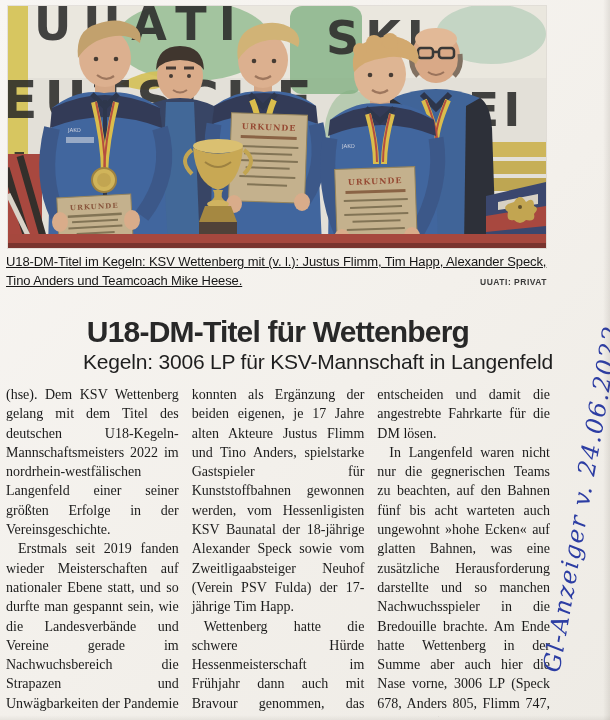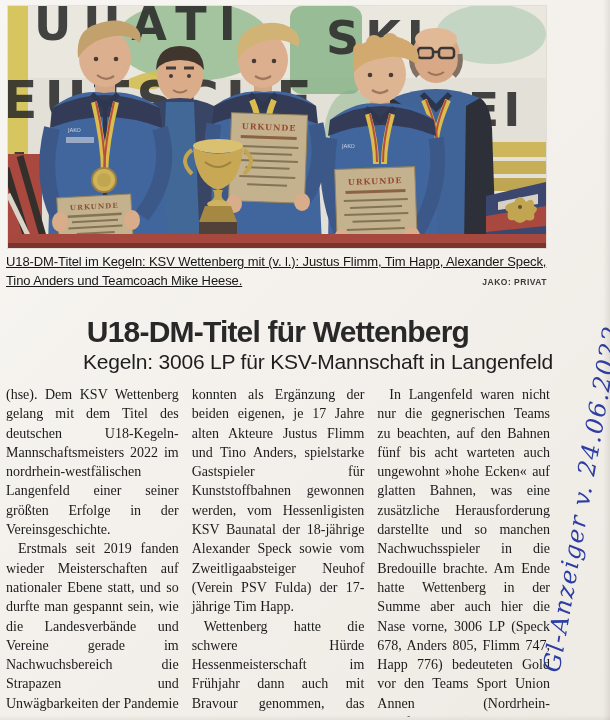--- a/index.html
+++ b/index.html
@@ -241,36 +241,37 @@
   <g>
     <rect x="0" y="228" width="538" height="14" fill="#b03a2e"></rect>
     <rect x="0" y="237" width="538" height="5" fill="#7a241e"></rect>
   </g>
   <rect width="538" height="242" fill="#cfc6b2" opacity="0.07"></rect>
 </svg>
 </div>
 
 <div class="caption">
   <span>U18-DM-Titel im Kegeln: KSV Wettenberg mit (v. l.): Justus Flimm, Tim Happ, Alexander Speck, Tino Anders und Teamcoach Mike Heese.</span>
-  <span class="credit">JAKO: PRIVAT</span>
+  <span class="credit">UUATI: PRIVAT</span>
 </div>
 
 <h1 class="headline">U18-DM-Titel für Wettenberg</h1>
 <div class="subheadline">Kegeln: 3006 LP für KSV-Mannschaft in Langenfeld</div>
 
 <div class="columns">
   <div class="column">
       <p class="para">(hse). Dem KSV Wettenberg gelang mit dem Titel des deutschen U18-Kegeln-Mannschaftsmeisters 2022 im nordrhein-westfälischen Langenfeld einer seiner größten Erfolge in der Vereinsgeschichte.</p>
       <p class="para indent">Erstmals seit 2019 fanden wieder Meisterschaften auf nationaler Ebene statt, und so durfte man gespannt sein, wie die Landesverbände und Vereine gerade im Nachwuchsbereich die Strapazen und Unwägbarkeiten der Pandemie bewältigt hatten, aber auch bei Wettenberg mussten im Nachwuchsbereich Abstriche gemacht werden. Dennoch gelang es den Verantwortlichen, bei der männlichen U18 ein schlagkräftiges Team zusammenzustellen. Frühzeitig</p>
     </div>
   <div class="column">
       <p class="para">konnten als Ergänzung der beiden eigenen, je 17 Jahre alten Akteure Justus Flimm und Tino Anders, spielstarke Gastspieler für Kunststoffbahnen gewonnen werden, vom Hessenligisten KSV Baunatal der 18-jährige Alexander Speck sowie vom Zweitligaabsteiger Neuhof (Verein PSV Fulda) der 17-jährige Tim Happ.</p>
       <p class="para indent">Wettenberg hatte die schwere Hürde Hessenmeisterschaft im Frühjahr dann auch mit Bravour genommen, das Hessen-Finale in Wetzlar konnte das Quartett mit insgesamt 3132 LP (Speck 819, Anders 816, Happ 762, Flimm 735) klar gegenüber der Konkurrenz Blau Weiß Herfa (2949), Alle Neun Bosserode (2.885) und KV Blau-Weiß Sontra (2.712) für sich</p>
     </div>
   <div class="column">
+      <p class="para">entscheiden und damit die angestrebte Fahrkarte für die DM lösen.</p>
       <p class="para indent">In Langenfeld waren nicht nur die gegnerischen Teams zu beachten, auf den Bahnen fünf bis acht warteten auch ungewohnt »hohe Ecken« auf glatten Bahnen, was eine zusätzliche Herausforderung darstellte und so manchen Nachwuchsspieler in die Bredouille brachte. Am Ende hatte Wettenberg in der Summe aber auch hier die Nase vorne, 3006 LP (Speck 678, Anders 805, Flimm 747, Happ 776) bedeuteten Gold vor den Teams Sport Union Annen (Nordrhein-Westfalen/2902), KSV Osburg (Rheinland-Pfalz/2884), KV Ostsaar (Saarland/2.770) und GSK Norhorn (Niedersachsen/2662).</p>
     </div>
 </div>
 
 <div class="handwriting">Gl-Anzeiger v. 24.06.2022</div>
 
 <div class="scan-edge-right"></div>
 <div class="scan-edge-bottom"></div>
 
 </body></html>

